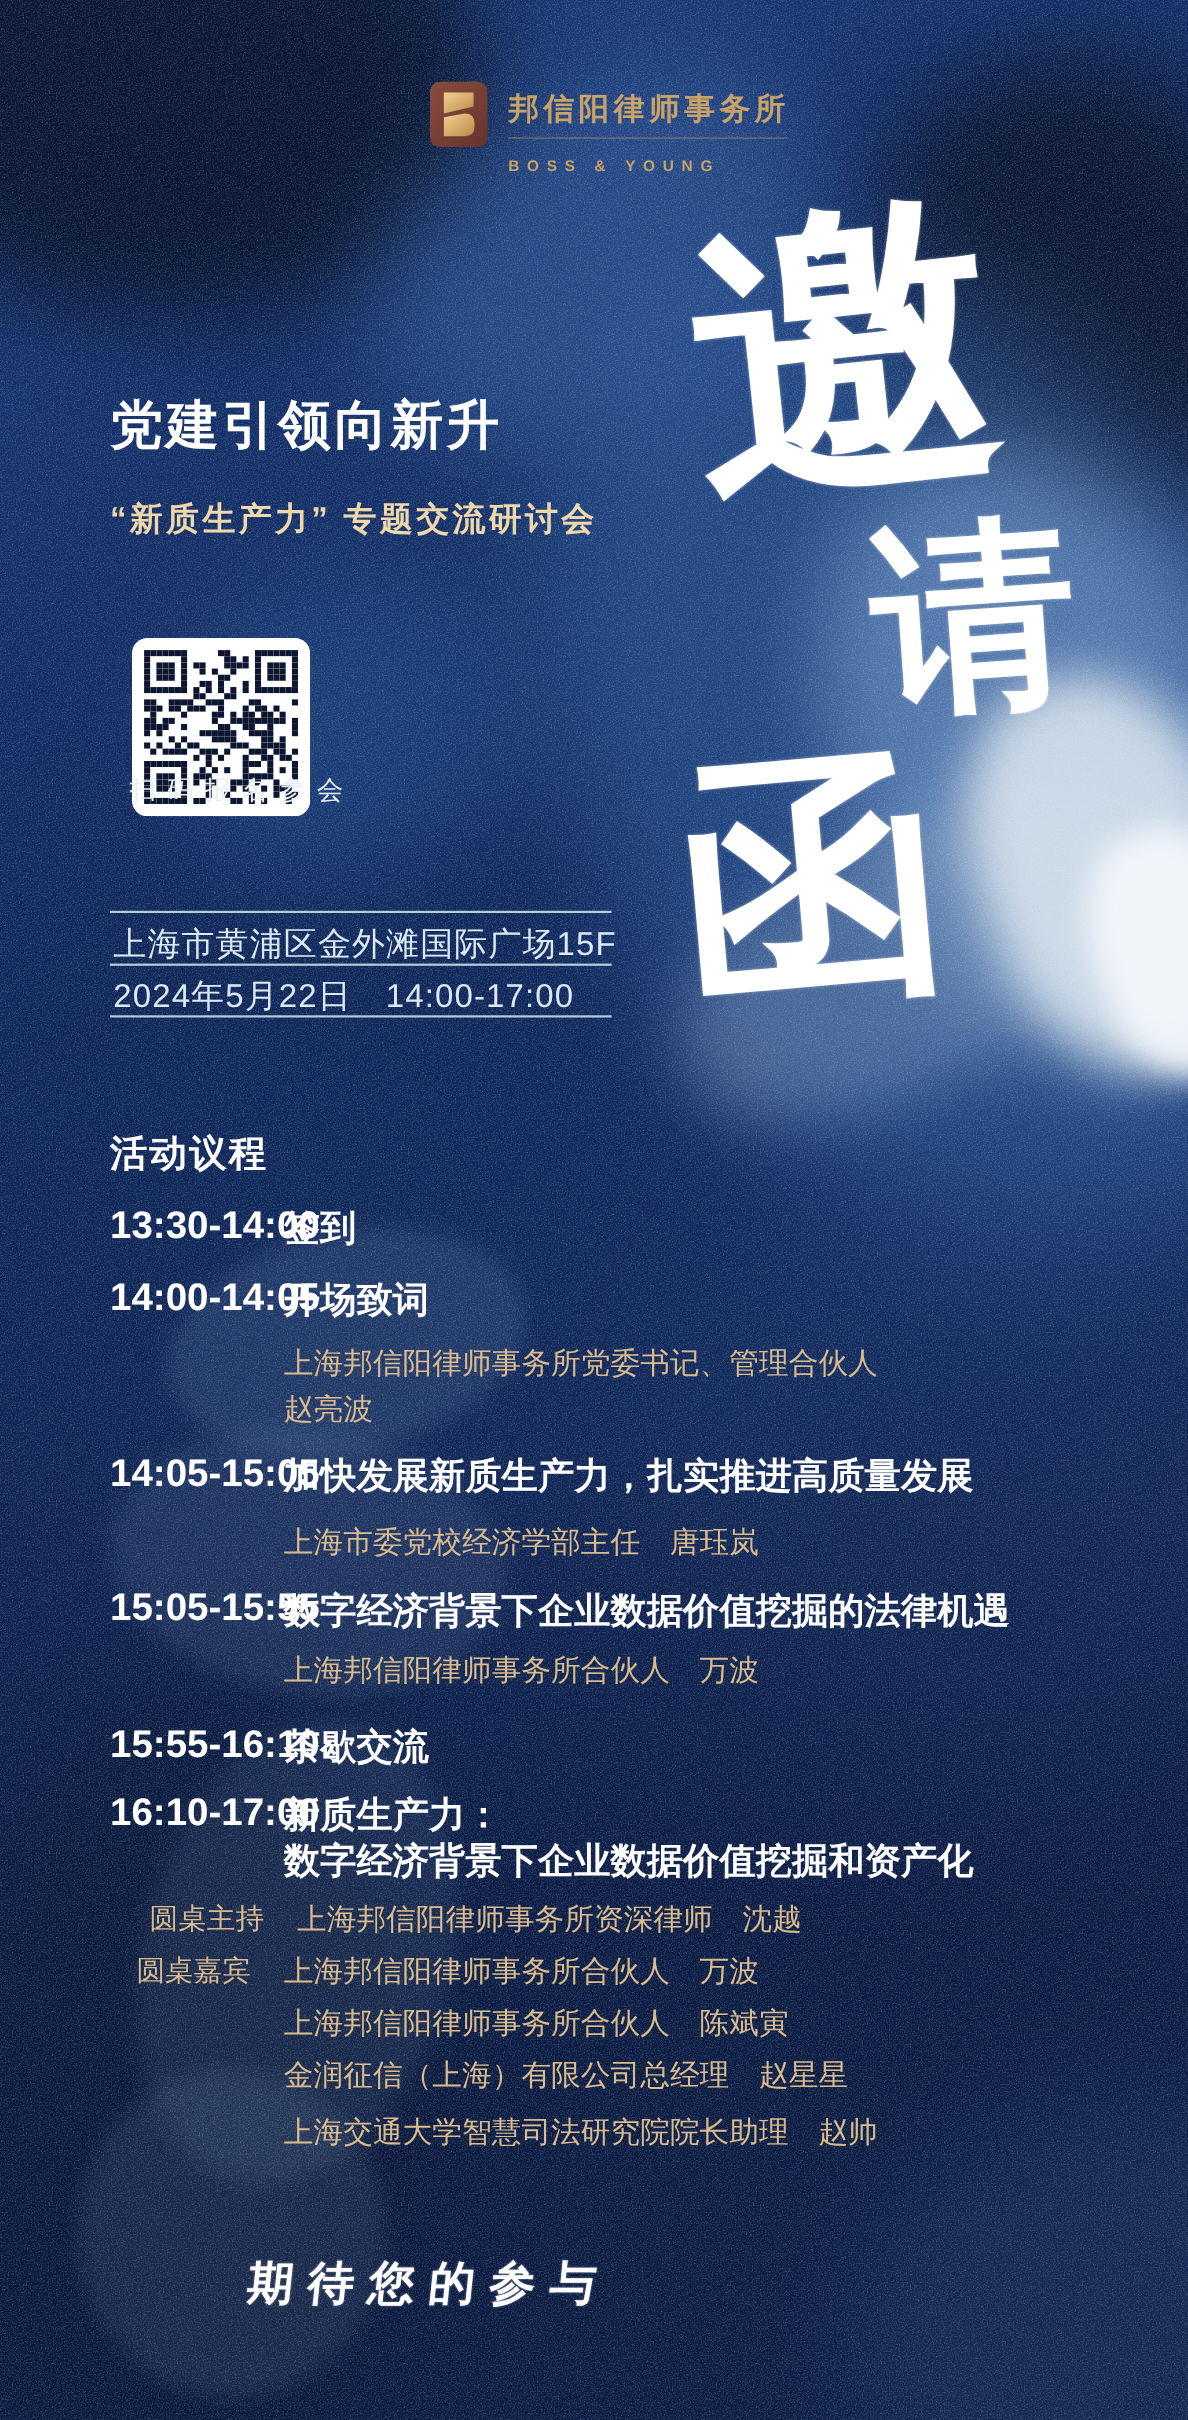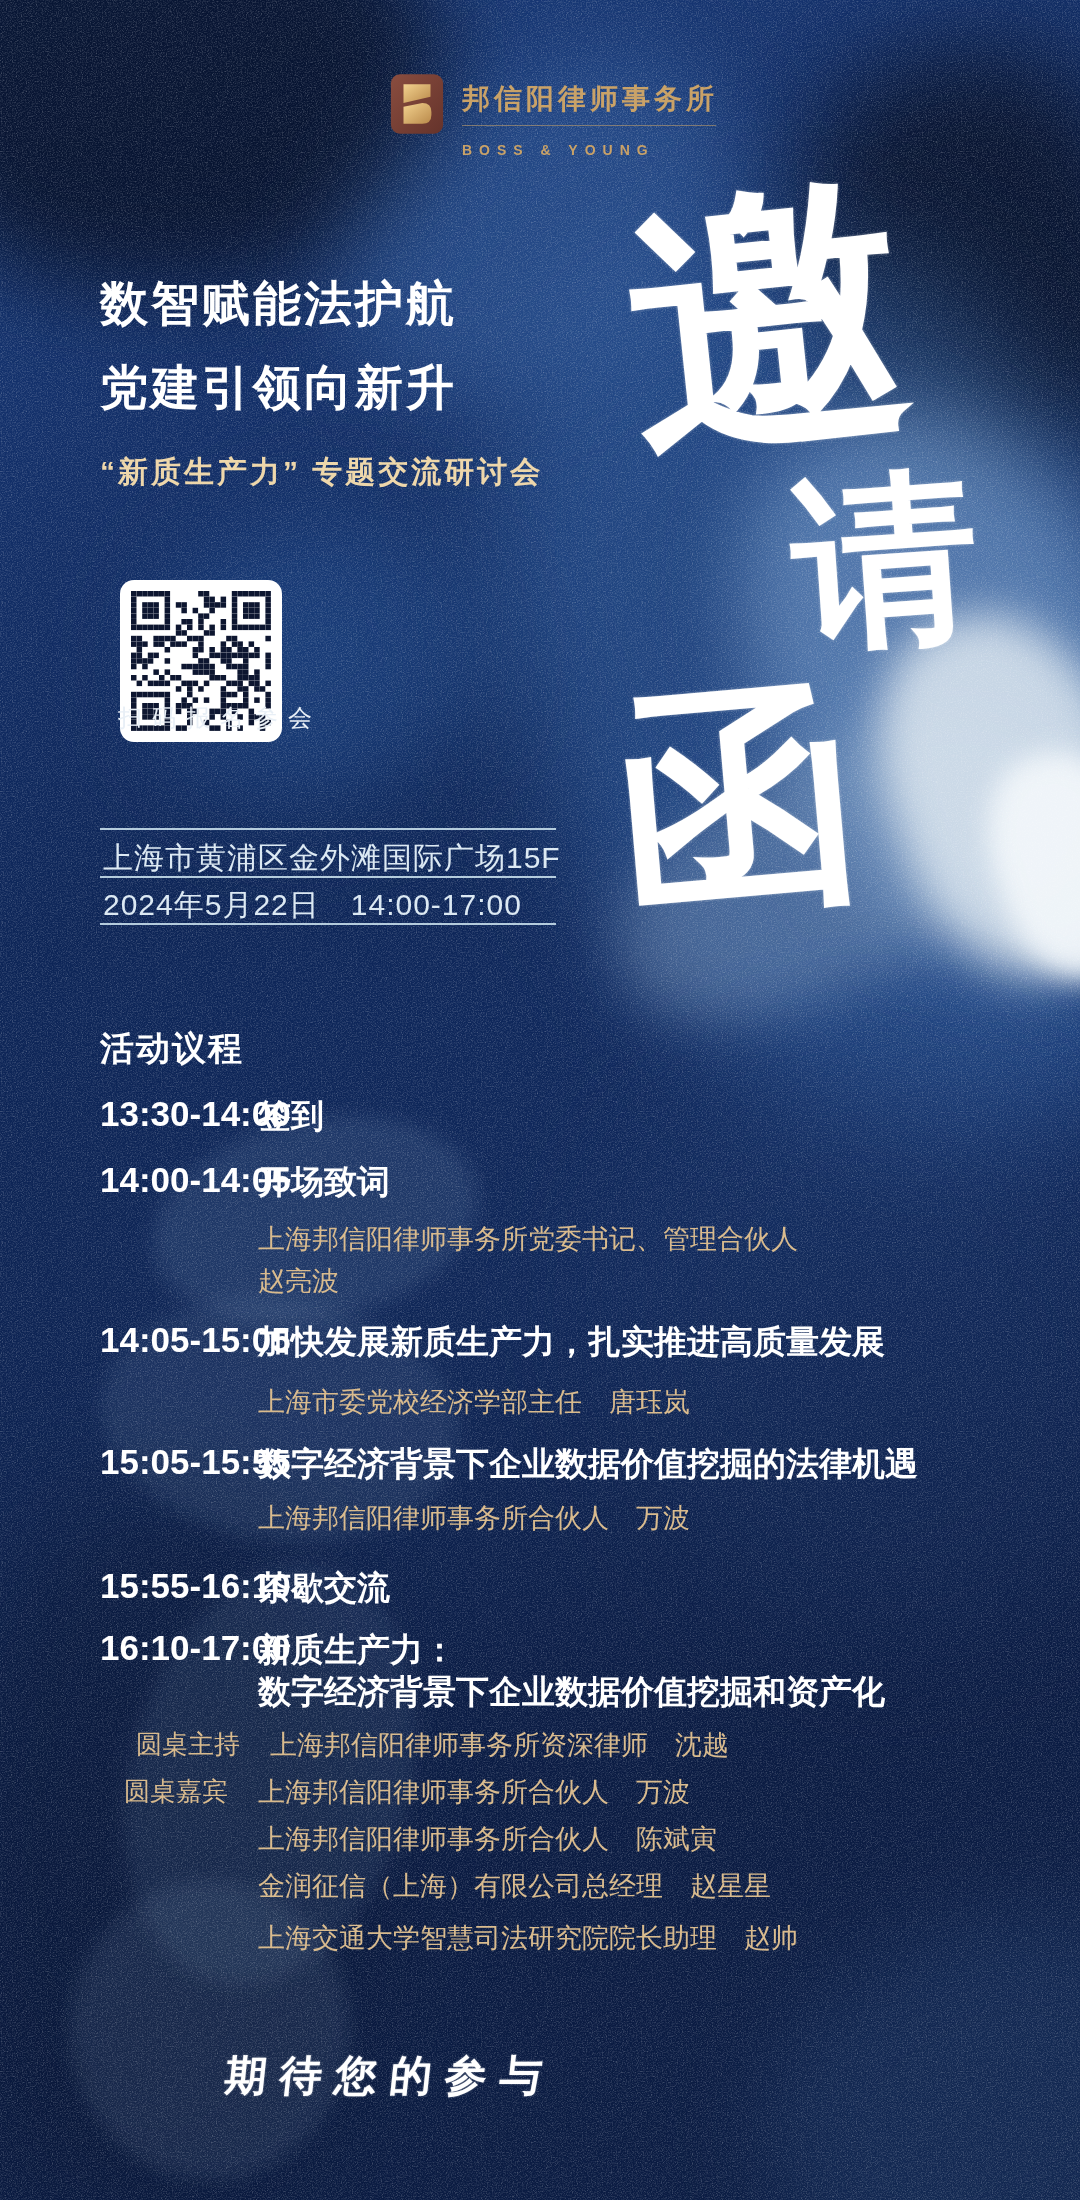--- a/index.html
+++ b/index.html
@@ -124,21 +124,20 @@
     <rect x="1" y="2" width="58" height="66" rx="10" fill="url(#gmar)"></rect>
     <path d="M15 13 L45 13 L45 27 L15 34 Z" fill="url(#ggold)"></path>
     <path d="M15 38 L36 34 Q46 34 46 44 L46 47 Q46 57 36 57 L15 57 Z" fill="url(#ggold)"></path>
   </svg>
   <div class="abs brand">
     <div class="brand-cn">邦信阳律师事务所</div>
     <div class="brand-rule"></div>
     <div class="brand-en">BOSS &amp; YOUNG</div>
   </div>
 
-  <div class="abs title title1">数智赋能法护航</div>
   <div class="abs title title2">党建引领向新升</div>
   <div class="abs subtitle">“新质生产力” 专题交流研讨会</div>
 
   <div class="abs calli c-yao">邀</div>
   <div class="abs calli c-qing">请</div>
   <div class="abs calli c-han">函</div>
 
   <svg class="abs qr-box" id="qr-svg" viewBox="0 0 162 162">
     <rect x="0" y="0" width="162" height="162" rx="14" fill="#ffffff"></rect>
   <rect x="11.00" y="11.00" width="5.49" height="5.49" fill="#0d1630"></rect>

